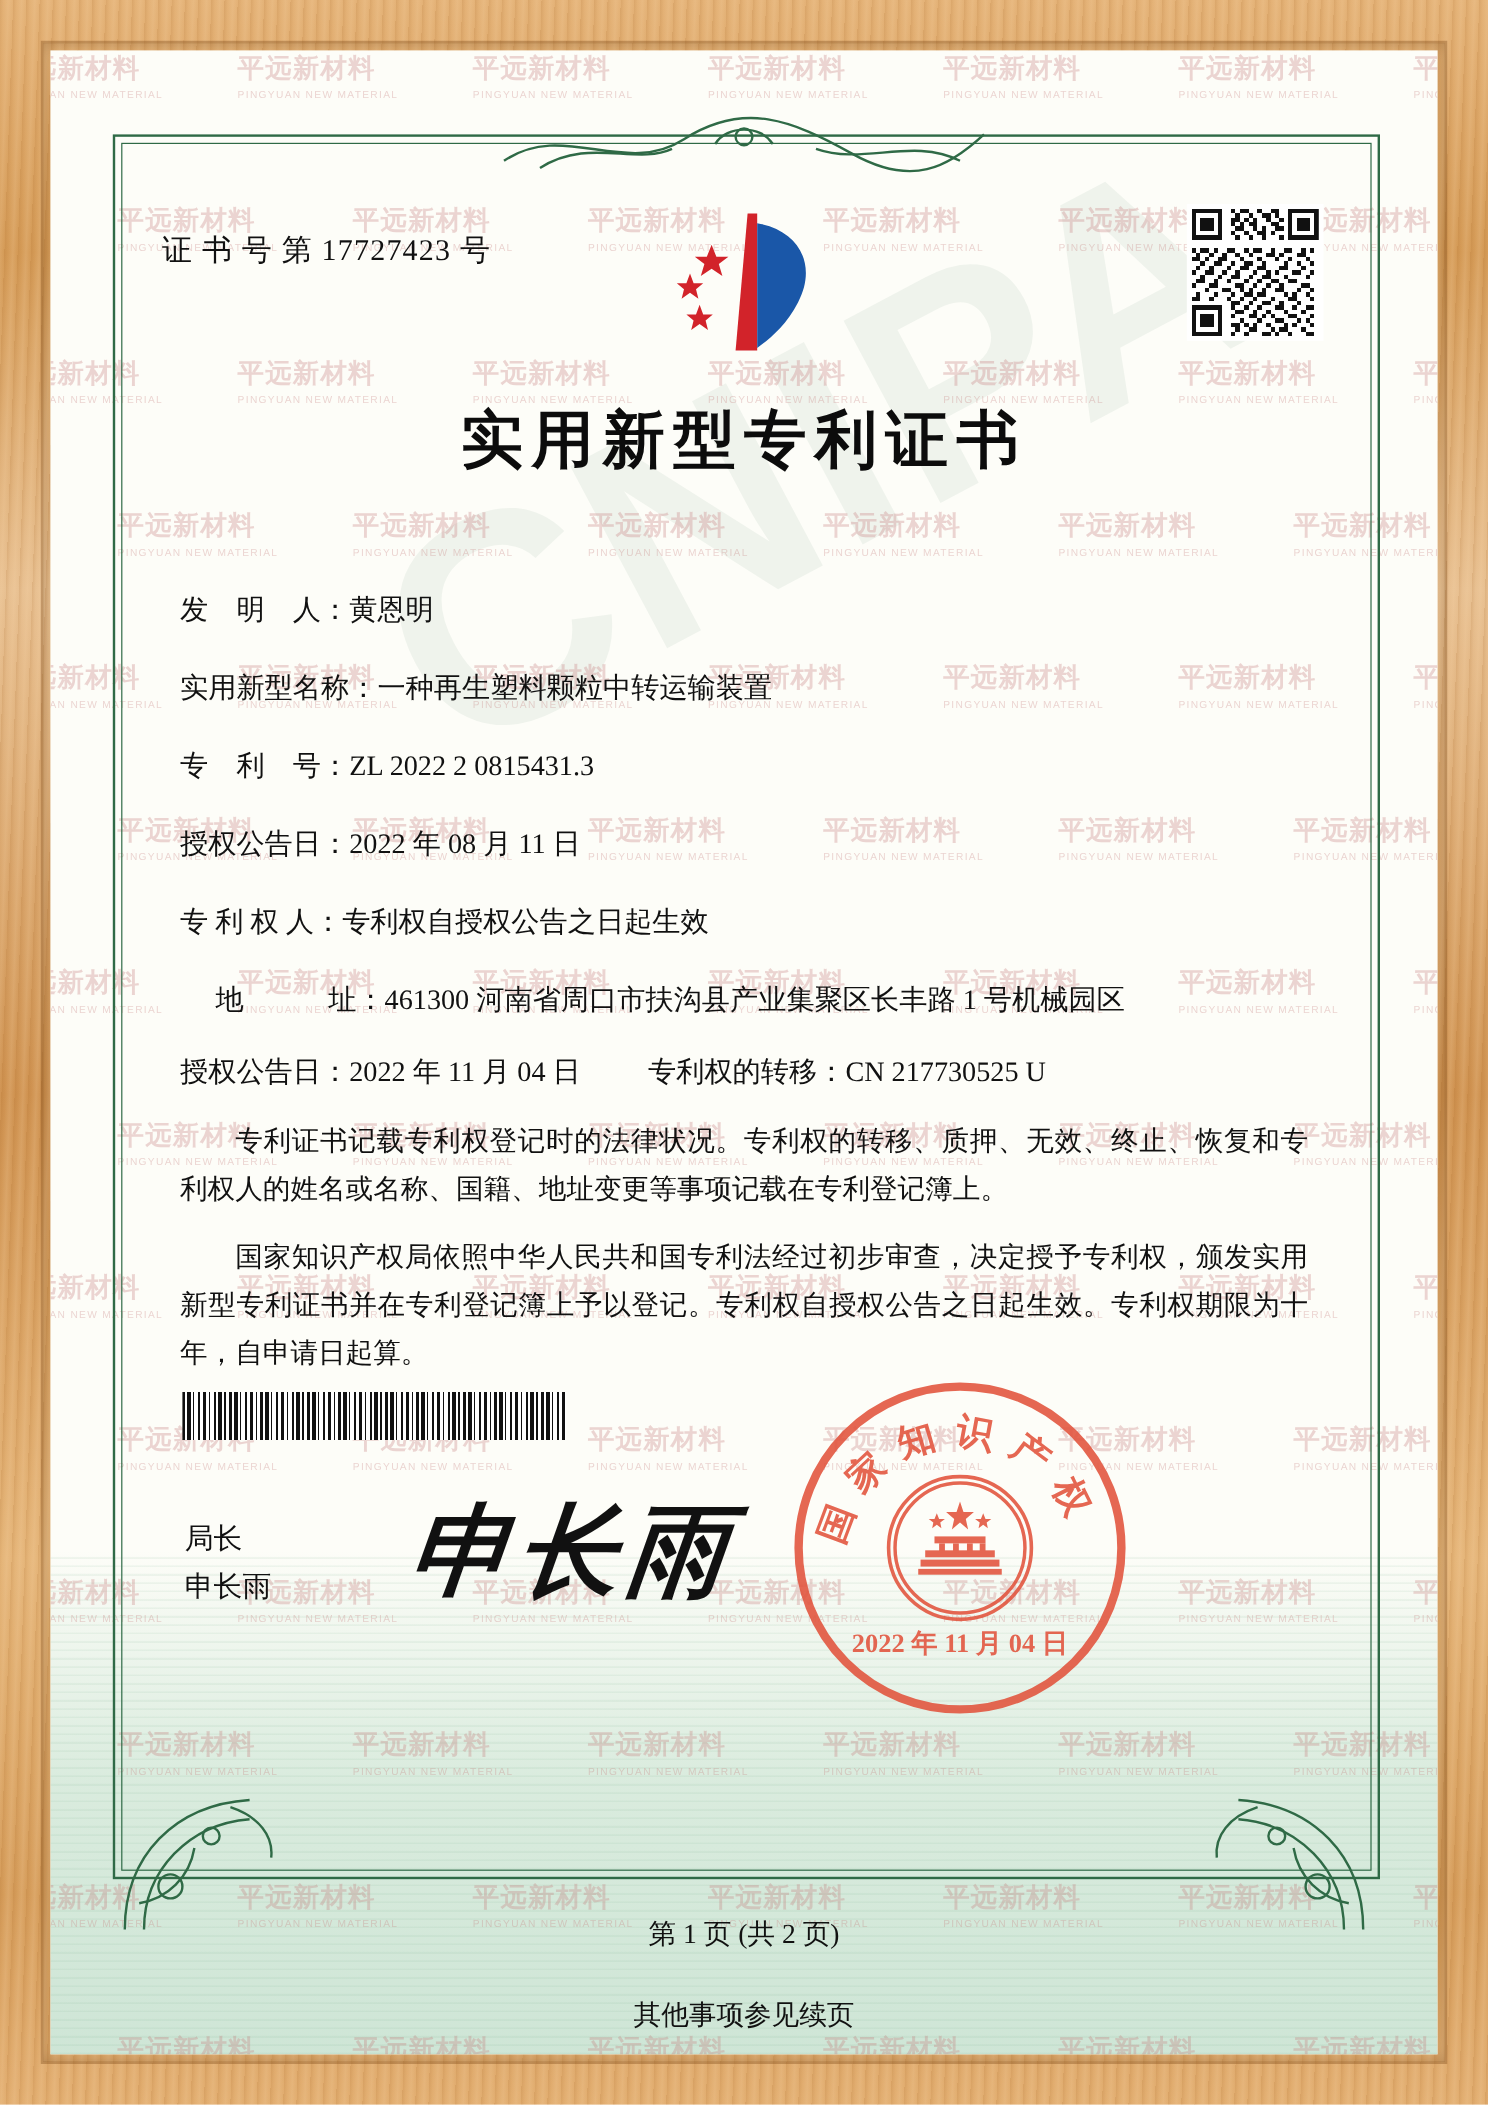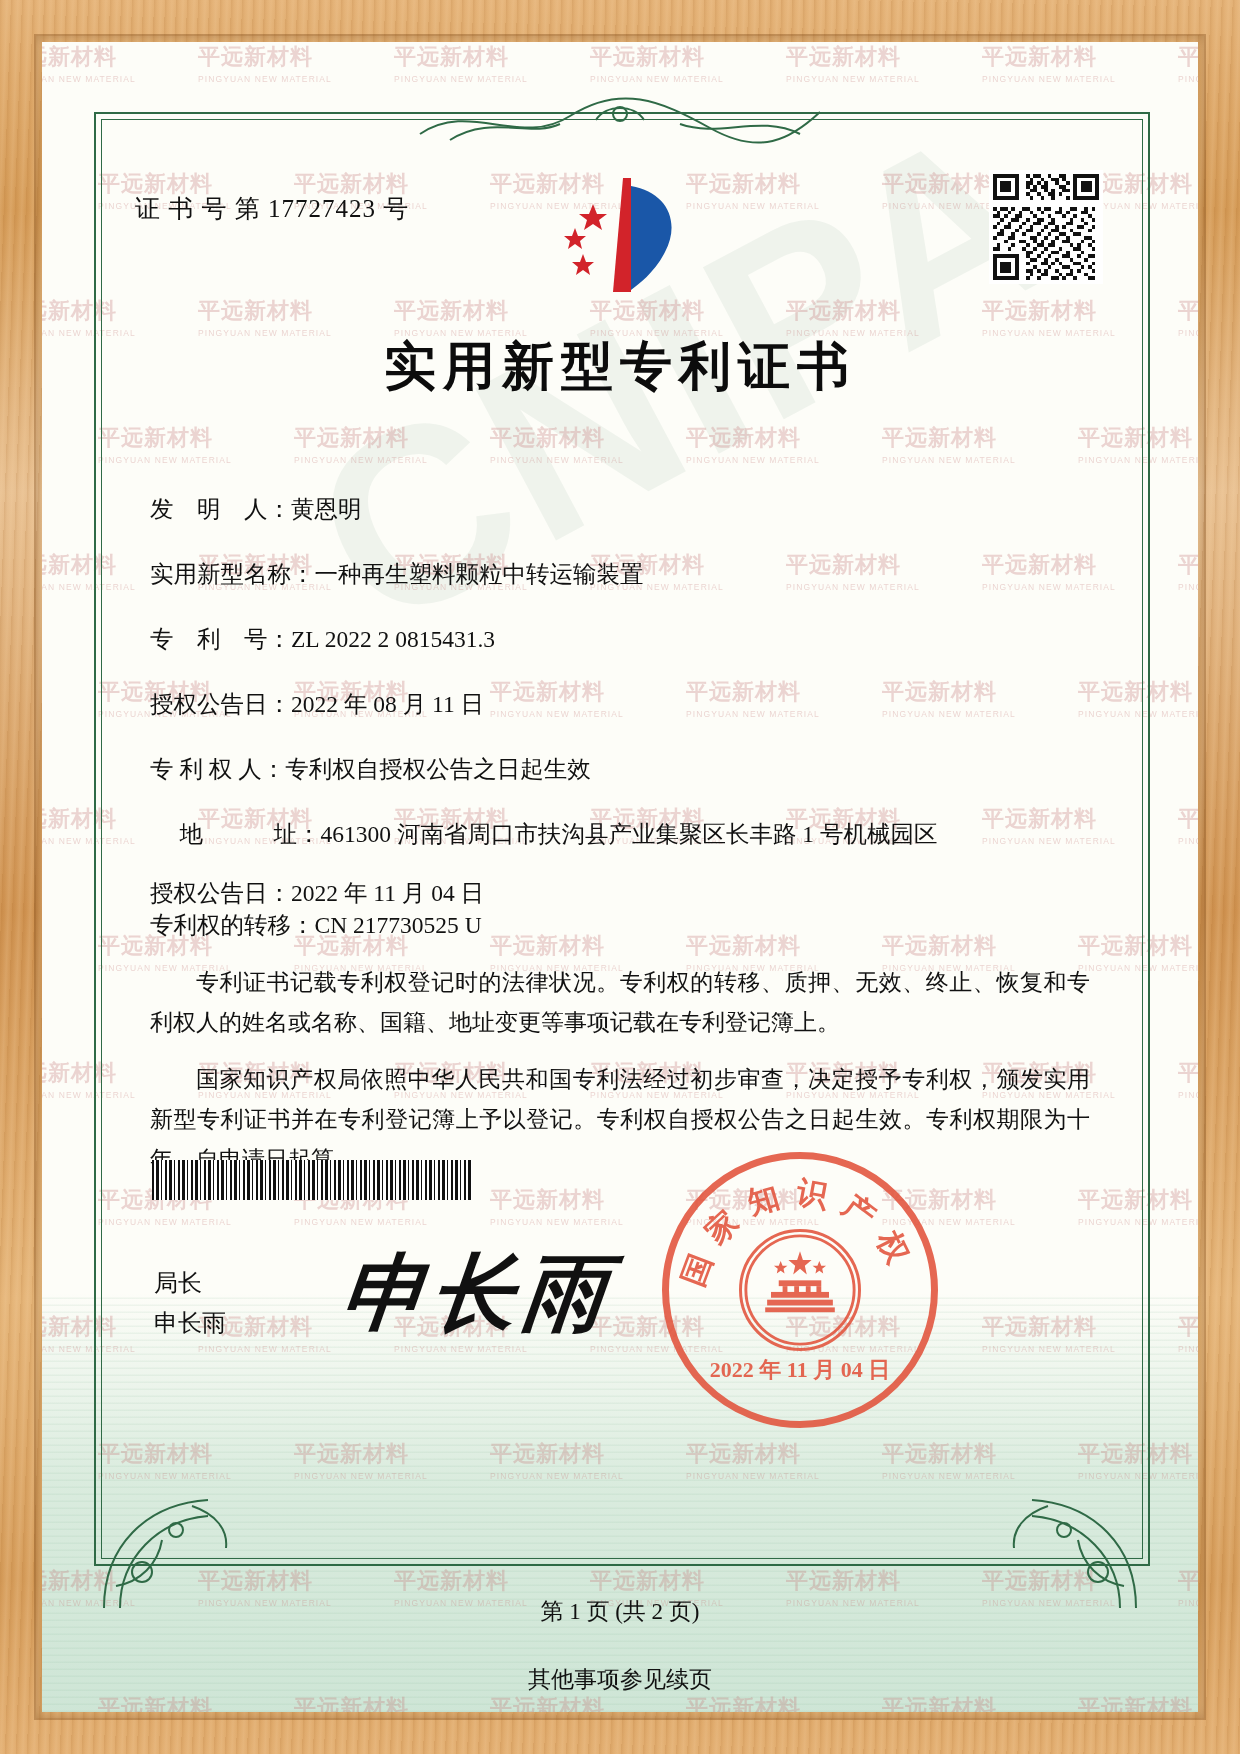--- a/index.html
+++ b/index.html
@@ -100,21 +100,21 @@
     position:absolute;left:0;right:0;top:290px;text-align:center;
     font-size:52px;font-weight:700;letter-spacing:7px;color:#0c0c0c;
     font-family:"Liberation Serif","DejaVu Serif",serif;
   }
 
   .fields{position:absolute;left:108px;top:450px;width:940px;}
   .row{display:flex;align-items:flex-start;margin-bottom:31px;font-size:23.5px;color:#111;line-height:1.45;}
   .lbl{white-space:pre;}
   .val{flex:1;}
 
-  .pubrow{display:flex;margin-bottom:22px;font-size:23.5px;color:#111;flex-direction:column;}
+  .pubrow{display:flex;margin-bottom:22px;font-size:23.5px;color:#111;}
   .pubrow .left{width:390px;}
   .pubrow .right{flex:1;}
 
   .para{
     font-size:23px;color:#111;line-height:1.72;text-indent:2em;margin-top:18px;text-align:justify;
   }
 
   
   .barcode{
     position:absolute;left:110px;top:1118px;width:320px;height:40px;

